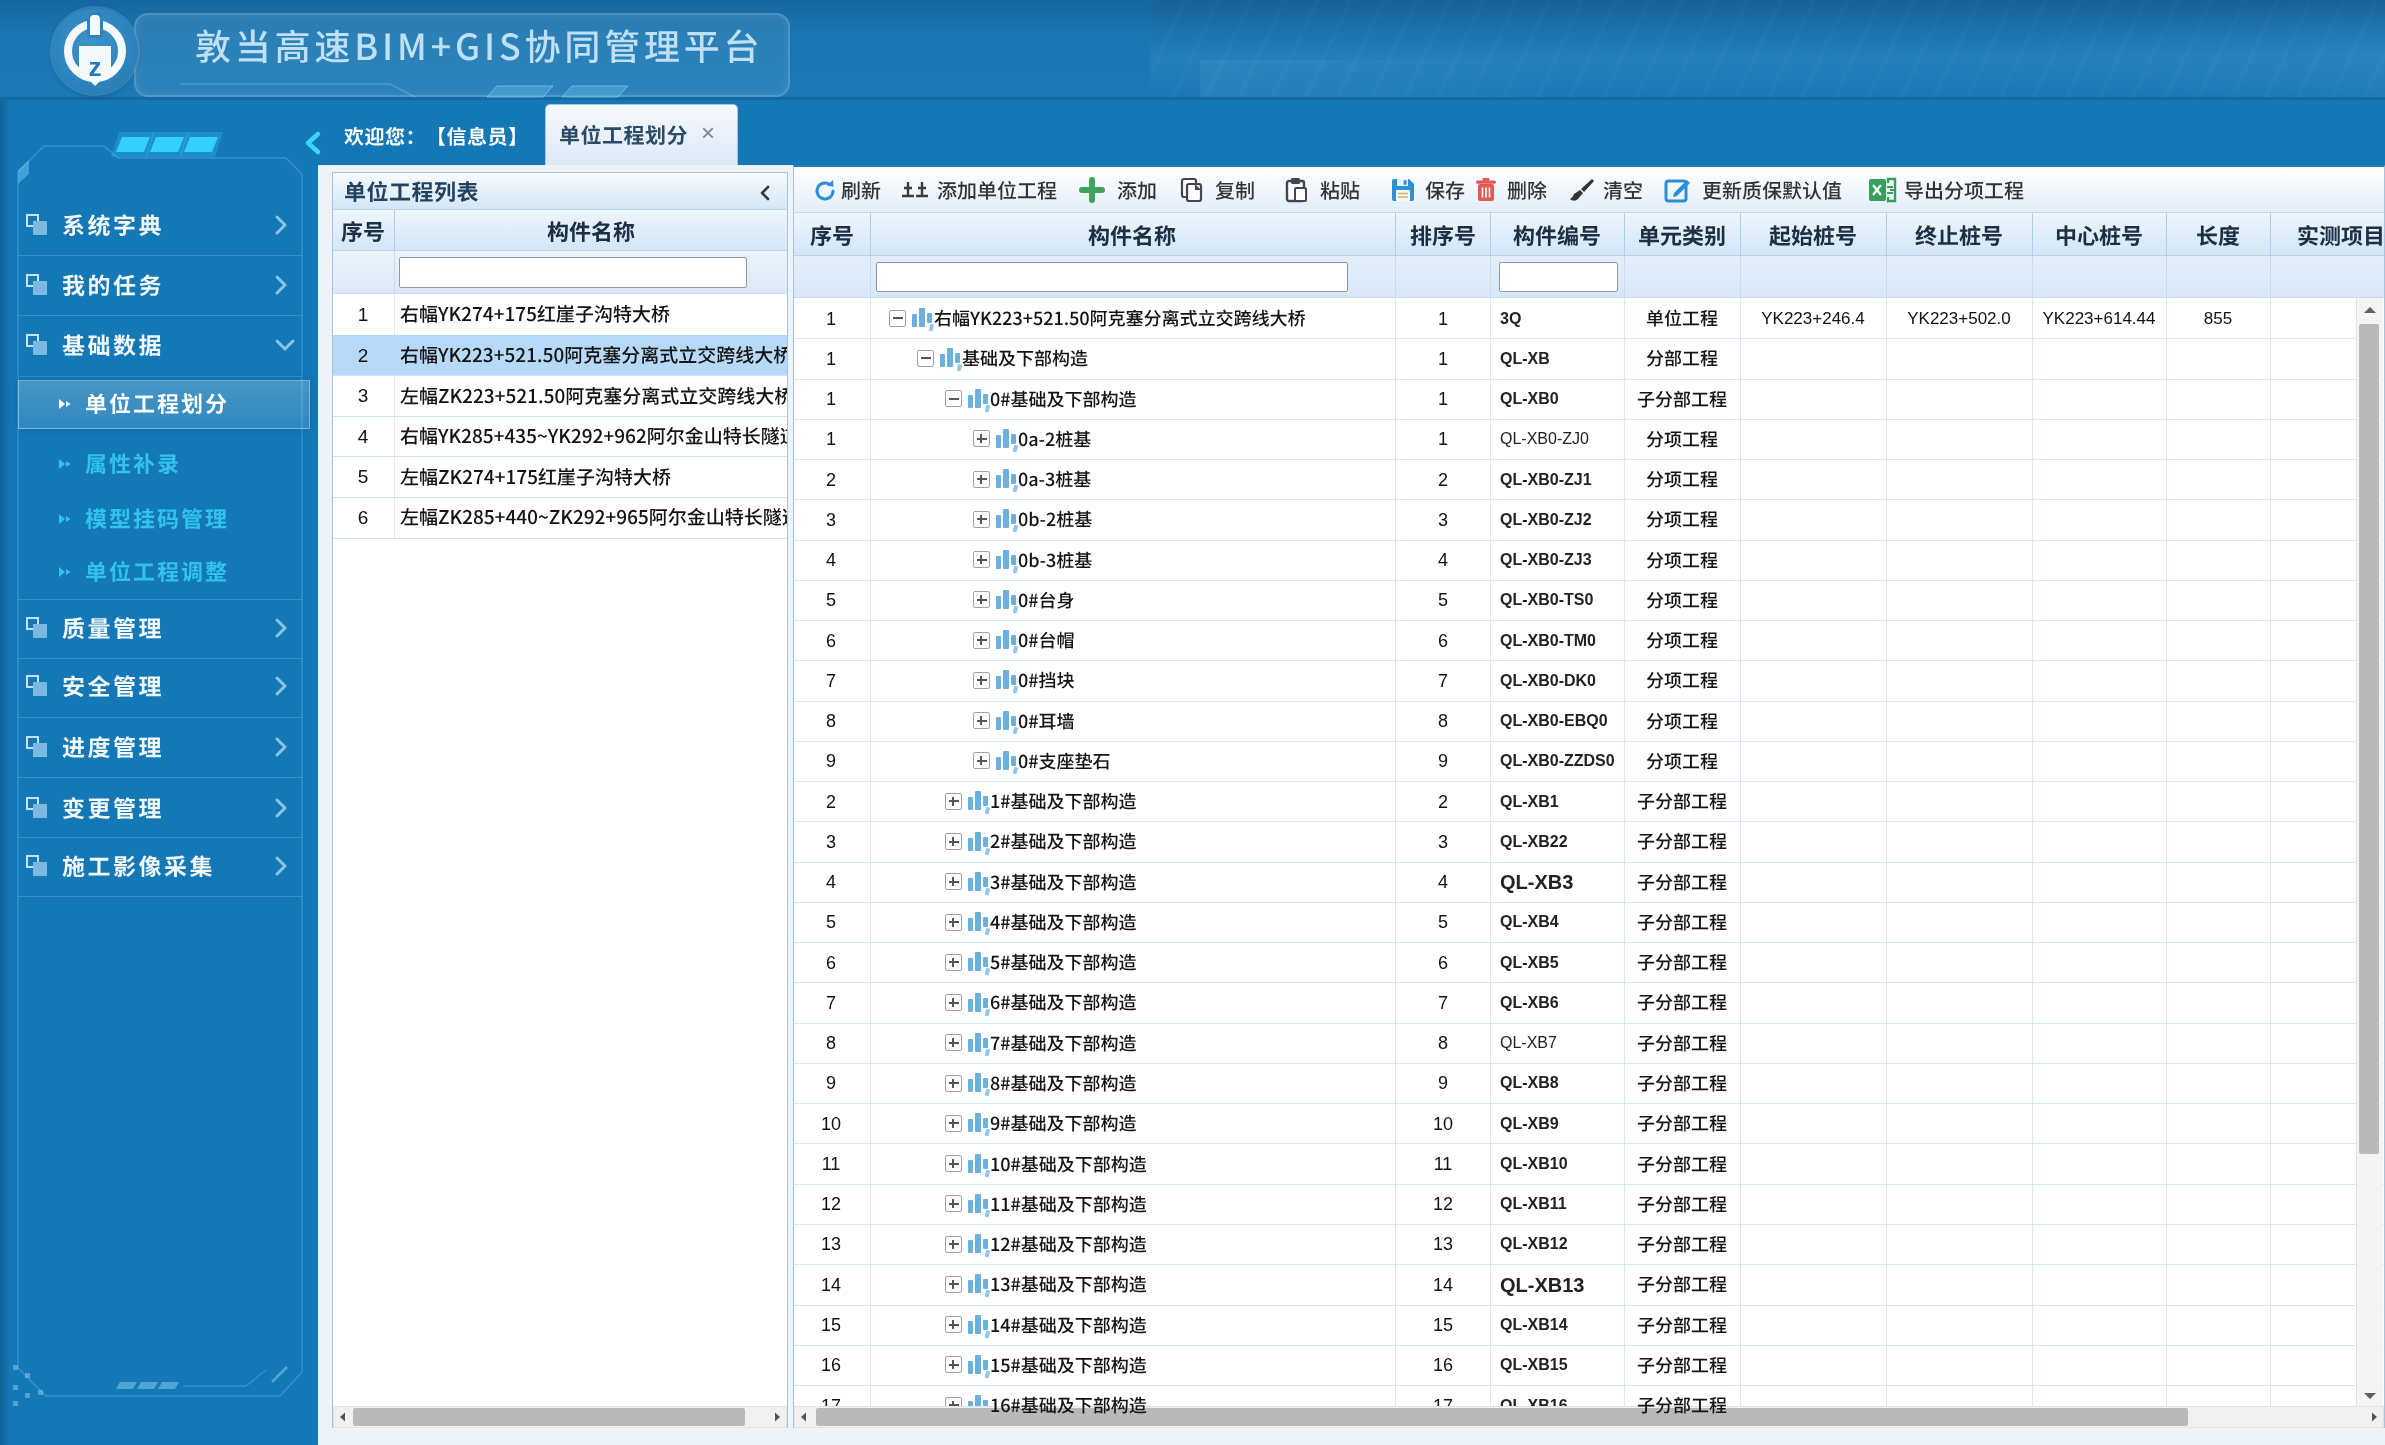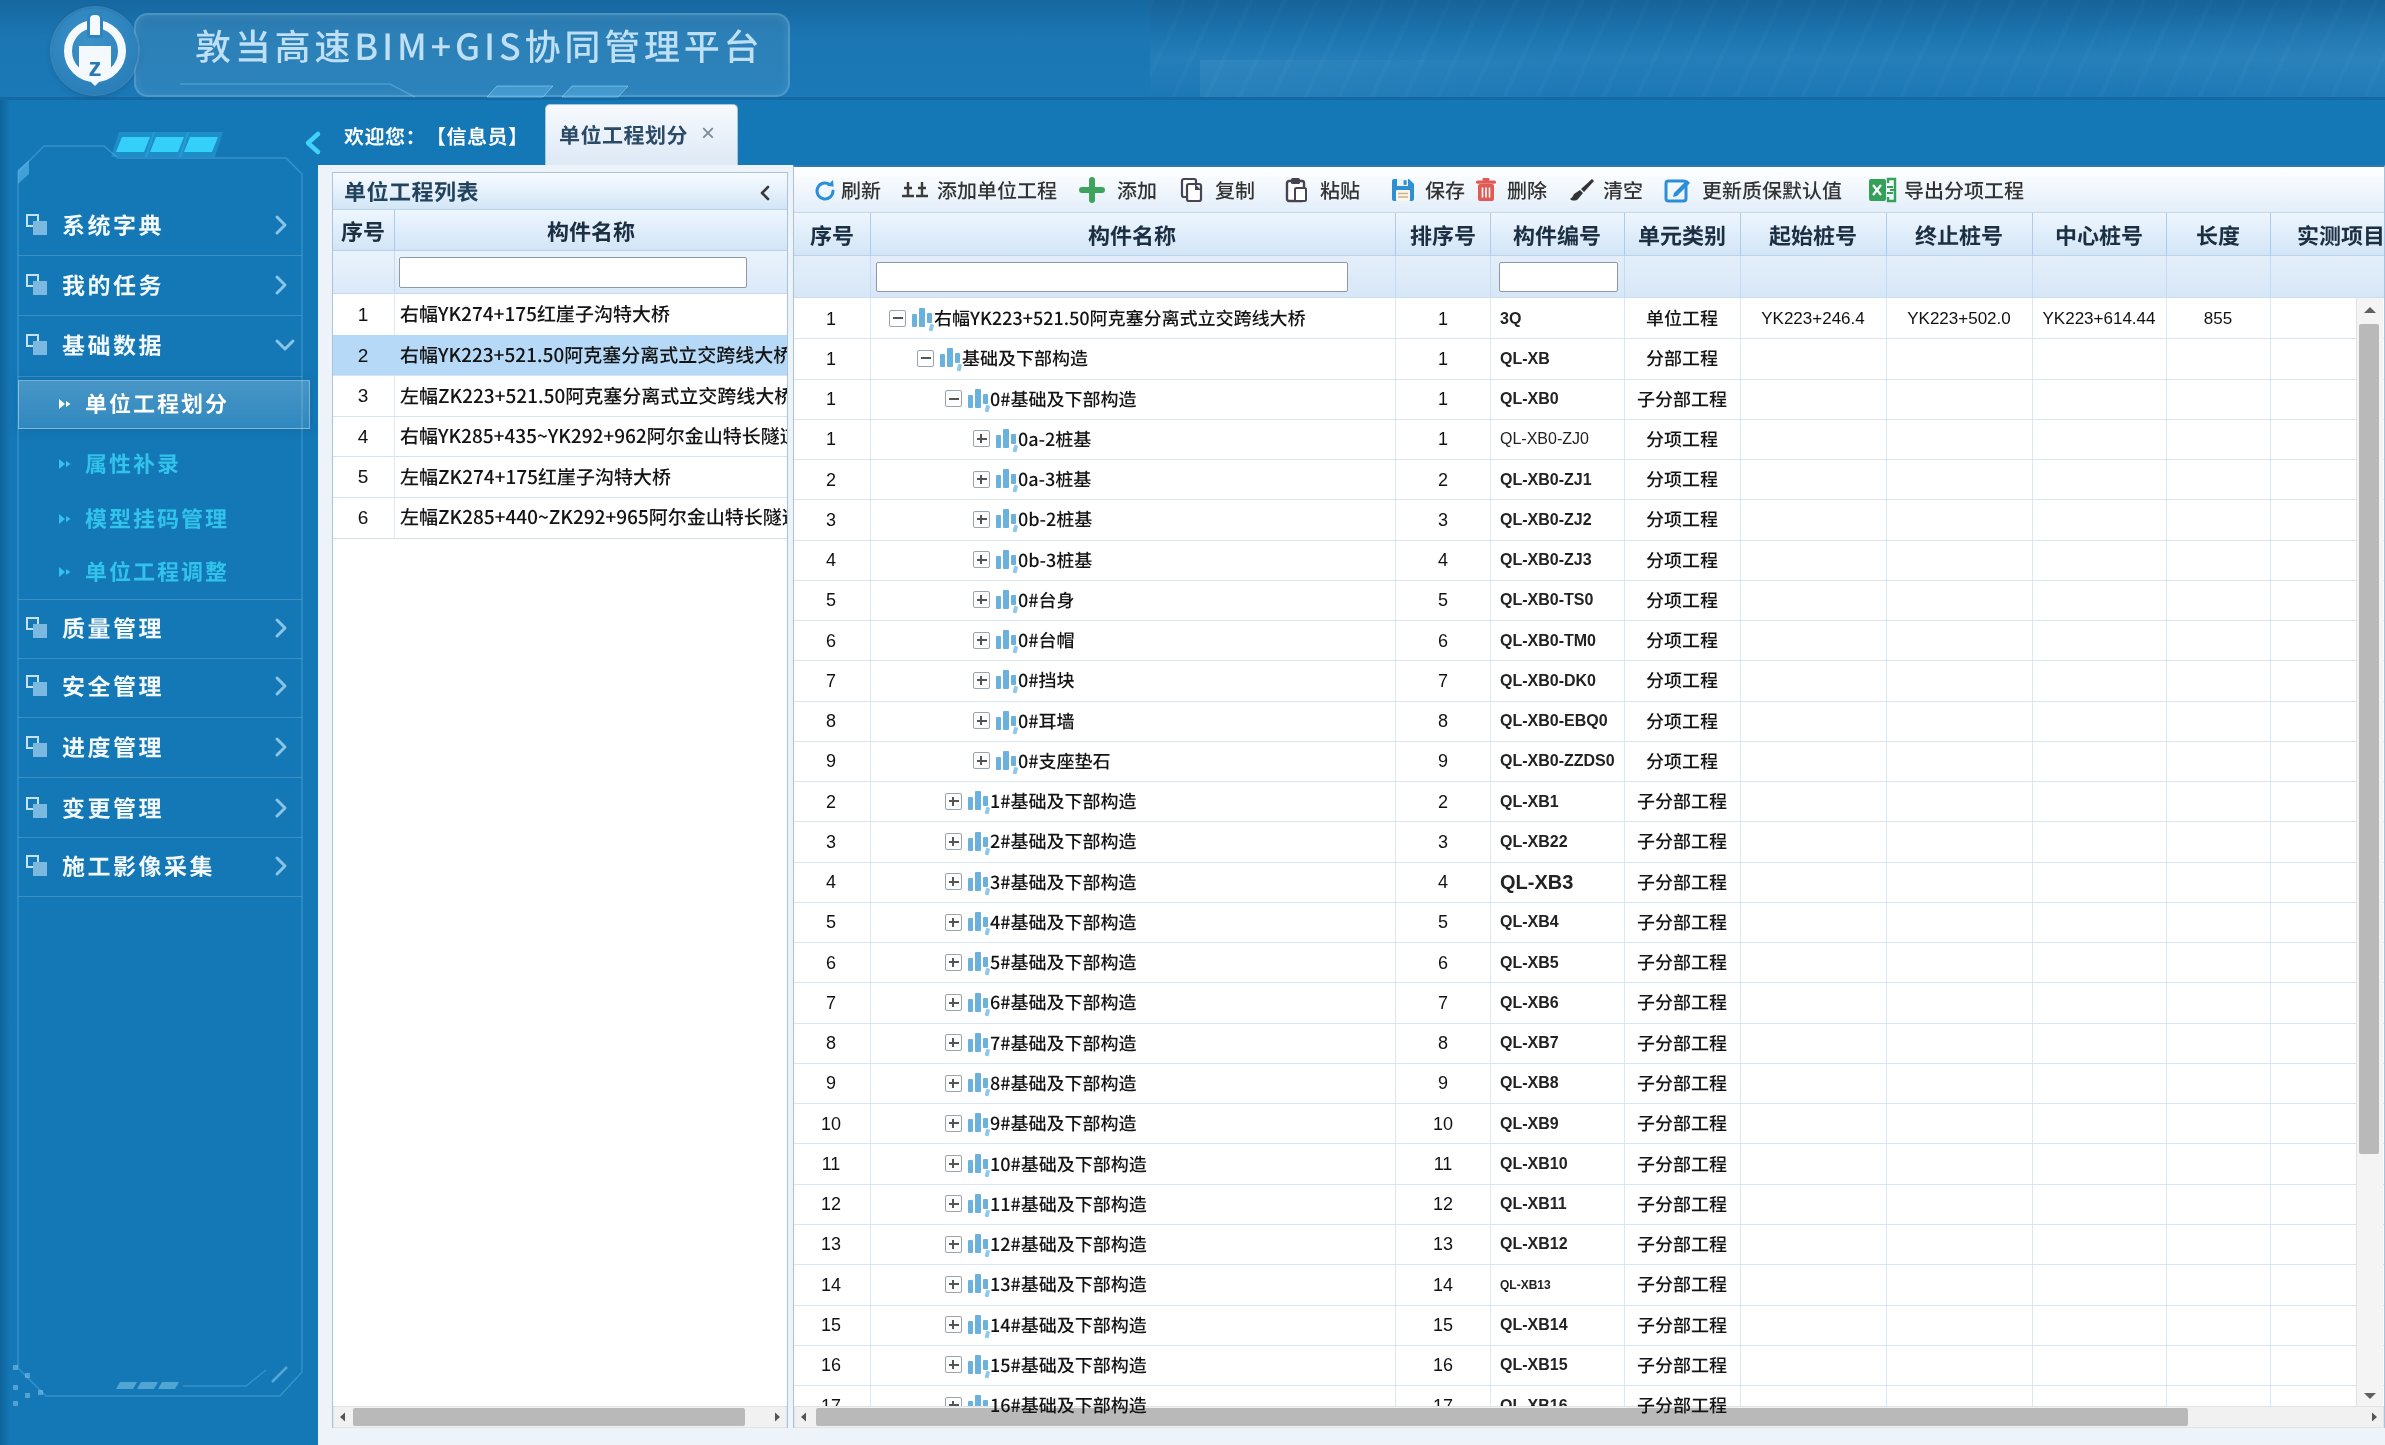--- a/index.html
+++ b/index.html
@@ -721,21 +721,21 @@
 <div style="left:952px;top:1038.31px;width:2px;height:9px;background:#555;"></div>
 <svg class="ct" style="left:967px;top:1029.81px" width="24" height="26">
       <g fill="#6ab1de">
         <rect x="1" y="9" width="5" height="13" rx="1"></rect>
         <rect x="8" y="3" width="6" height="19" rx="1"></rect>
         <rect x="16" y="8" width="5" height="10" rx="1"></rect>
         <rect x="18.5" y="19" width="4" height="7" rx="1" transform="rotate(14 20 22)" fill="#8ec8ea"></rect>
       </g>
     </svg>
 <div class="lt" style="left:1413px;top:1034.18px;width:60px;text-align:center;font-size:18px;color:#111;font-weight:400;line-height:18px;">8</div>
-<div class="lt" style="left:1500px;top:1035.18px;font-size:16px;color:#222;font-weight:700;line-height:16px;">QL-XB7</div>
+<div class="lt" style="left:1500px;top:1035.18px;font-size:16px;color:#222;font-weight:400;line-height:16px;">QL-XB7</div>
 <div style="left:794px;top:1103.2px;width:1590px;height:0px;border-top:1px solid #d7e6f3;"></div>
 <div class="lt" style="left:801px;top:1074.44px;width:60px;text-align:center;font-size:18px;color:#111;font-weight:400;line-height:18px;">9</div>
 <div style="left:945px;top:1074.57px;width:17px;height:17px;background:#fdfdfd;border:1px solid #9aa4ad;border-radius:2px;"></div>
 <div style="left:948.5px;top:1082.07px;width:10px;height:2px;background:#555;"></div>
 <div style="left:952px;top:1078.57px;width:2px;height:9px;background:#555;"></div>
 <svg class="ct" style="left:967px;top:1070.07px" width="24" height="26">
       <g fill="#6ab1de">
         <rect x="1" y="9" width="5" height="13" rx="1"></rect>
         <rect x="8" y="3" width="6" height="19" rx="1"></rect>
         <rect x="16" y="8" width="5" height="10" rx="1"></rect>
@@ -811,21 +811,21 @@
 <div style="left:952px;top:1279.87px;width:2px;height:9px;background:#555;"></div>
 <svg class="ct" style="left:967px;top:1271.37px" width="24" height="26">
       <g fill="#6ab1de">
         <rect x="1" y="9" width="5" height="13" rx="1"></rect>
         <rect x="8" y="3" width="6" height="19" rx="1"></rect>
         <rect x="16" y="8" width="5" height="10" rx="1"></rect>
         <rect x="18.5" y="19" width="4" height="7" rx="1" transform="rotate(14 20 22)" fill="#8ec8ea"></rect>
       </g>
     </svg>
 <div class="lt" style="left:1413px;top:1275.74px;width:60px;text-align:center;font-size:18px;color:#111;font-weight:400;line-height:18px;">14</div>
-<div class="lt" style="left:1500px;top:1276.74px;font-size:12px;color:#222;font-weight:700;line-height:16px;">QL-XB13</div>
+<div class="lt" style="left:1500px;top:1276.74px;font-size:20px;color:#222;font-weight:700;line-height:16px;">QL-XB13</div>
 <div style="left:794px;top:1344.76px;width:1590px;height:0px;border-top:1px solid #d7e6f3;"></div>
 <div class="lt" style="left:801px;top:1316px;width:60px;text-align:center;font-size:18px;color:#111;font-weight:400;line-height:18px;">15</div>
 <div style="left:945px;top:1316.13px;width:17px;height:17px;background:#fdfdfd;border:1px solid #9aa4ad;border-radius:2px;"></div>
 <div style="left:948.5px;top:1323.63px;width:10px;height:2px;background:#555;"></div>
 <div style="left:952px;top:1320.13px;width:2px;height:9px;background:#555;"></div>
 <svg class="ct" style="left:967px;top:1311.63px" width="24" height="26">
       <g fill="#6ab1de">
         <rect x="1" y="9" width="5" height="13" rx="1"></rect>
         <rect x="8" y="3" width="6" height="19" rx="1"></rect>
         <rect x="16" y="8" width="5" height="10" rx="1"></rect>

